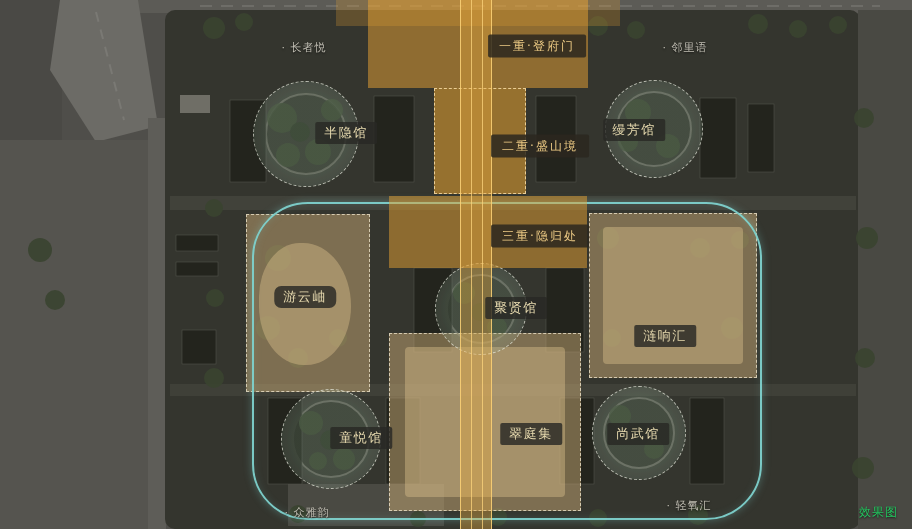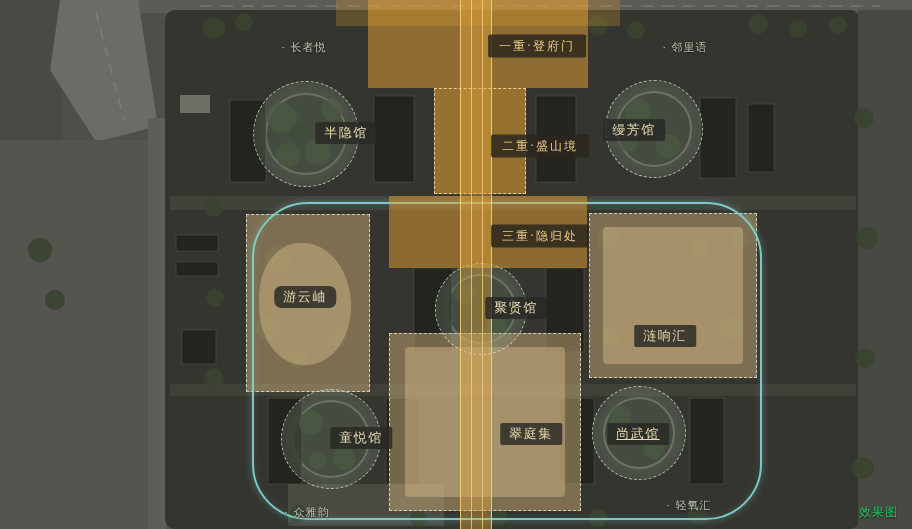--- a/index.html
+++ b/index.html
@@ -217,21 +217,21 @@
   <div class="abs axis-label" style="left:540px;top:236px;">三重·隐归处</div>
   <div class="abs axis-label" style="left:540px;top:146px;">二重·盛山境</div>
 
   <div class="abs venue-label" style="left:346px;top:133px;">半隐馆</div>
   <div class="abs venue-label" style="left:634px;top:130px;">缦芳馆</div>
   <div class="abs venue-label" style="left:305px;top:297px;border-radius:7px;">游云岫</div>
   <div class="abs venue-label" style="left:516px;top:308px;">聚贤馆</div>
   <div class="abs venue-label" style="left:665px;top:296px;margin-top:40px;">涟响汇</div>
   <div class="abs venue-label" style="left:361px;top:438px;">童悦馆</div>
   <div class="abs venue-label" style="left:531px;top:434px;">翠庭集</div>
-  <div class="abs venue-label" style="left:638px;top:434px;text-decoration:underline;">尚武馆</div>
+  <div class="abs venue-label" style="left:638px;top:434px;">尚武馆</div>
 
   <div class="abs poi-label" style="left:304px;top:47px;">· 长者悦</div>
   <div class="abs poi-label" style="left:685px;top:47px;">· 邻里语</div>
   <div class="abs poi-label" style="left:307px;top:512px;">· 众雅韵</div>
   <div class="abs poi-label" style="left:689px;top:505px;">· 轻氧汇</div>
 
   <div class="watermark">效果图</div>
 
 </div>
 

